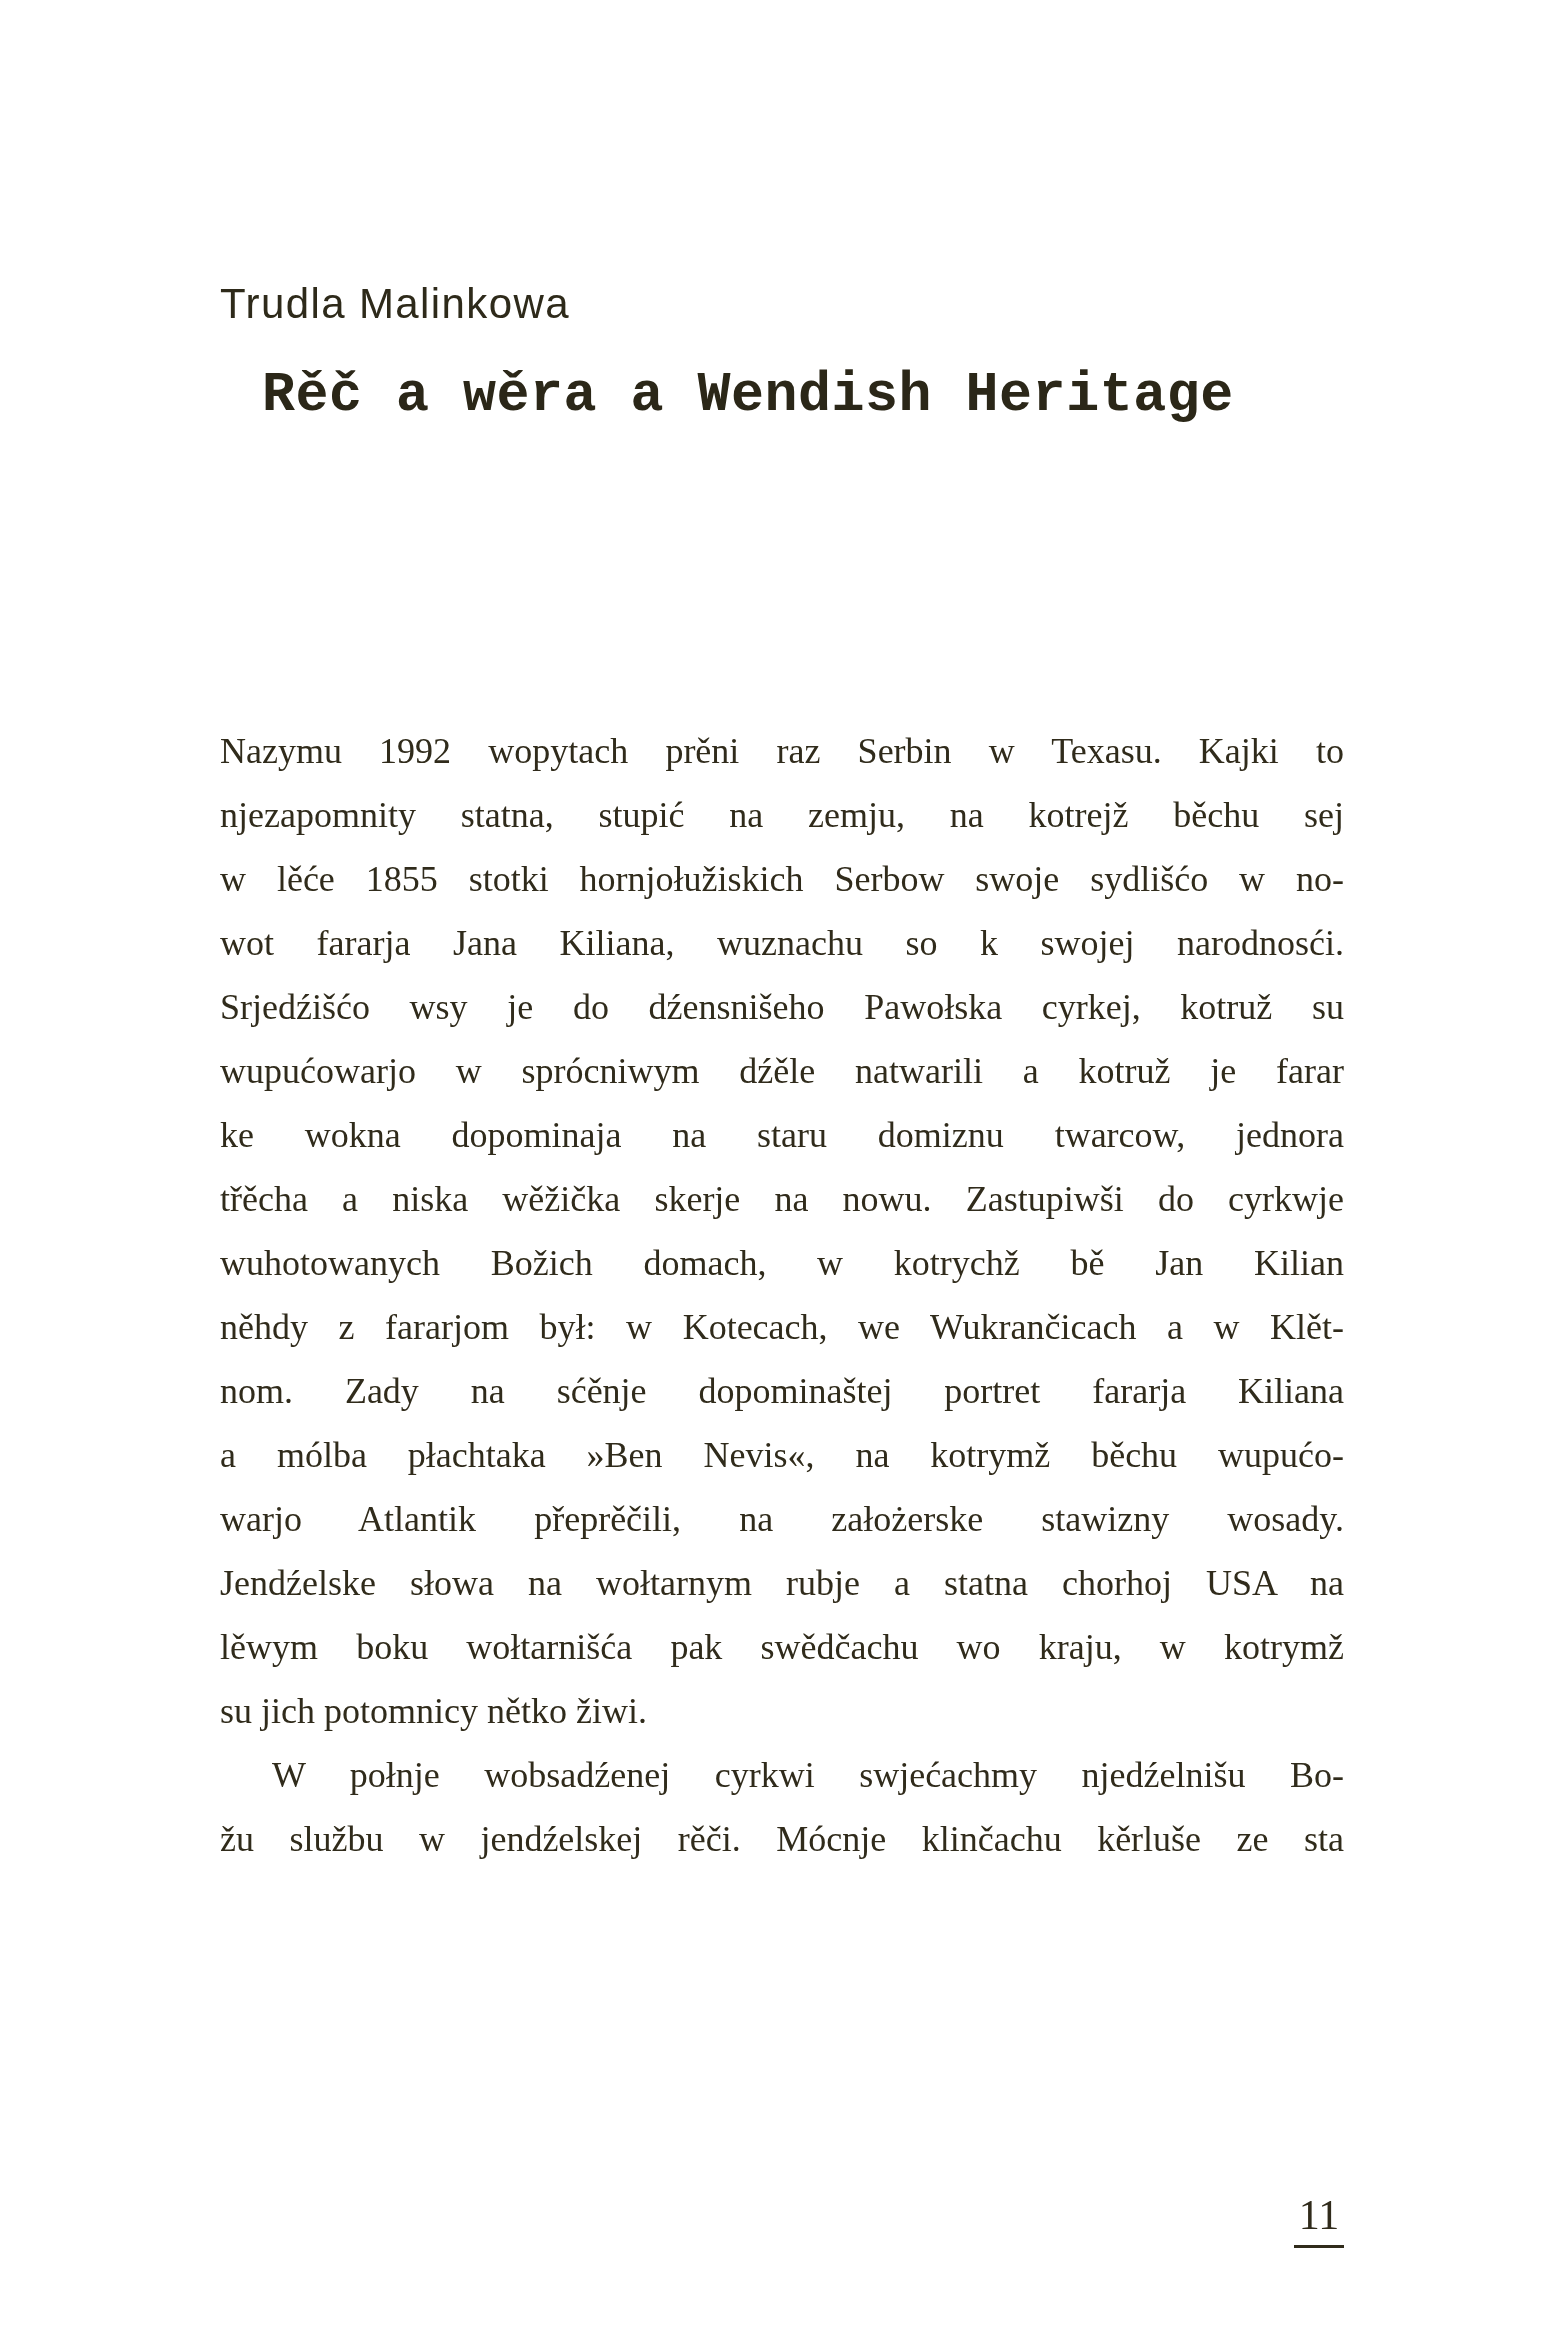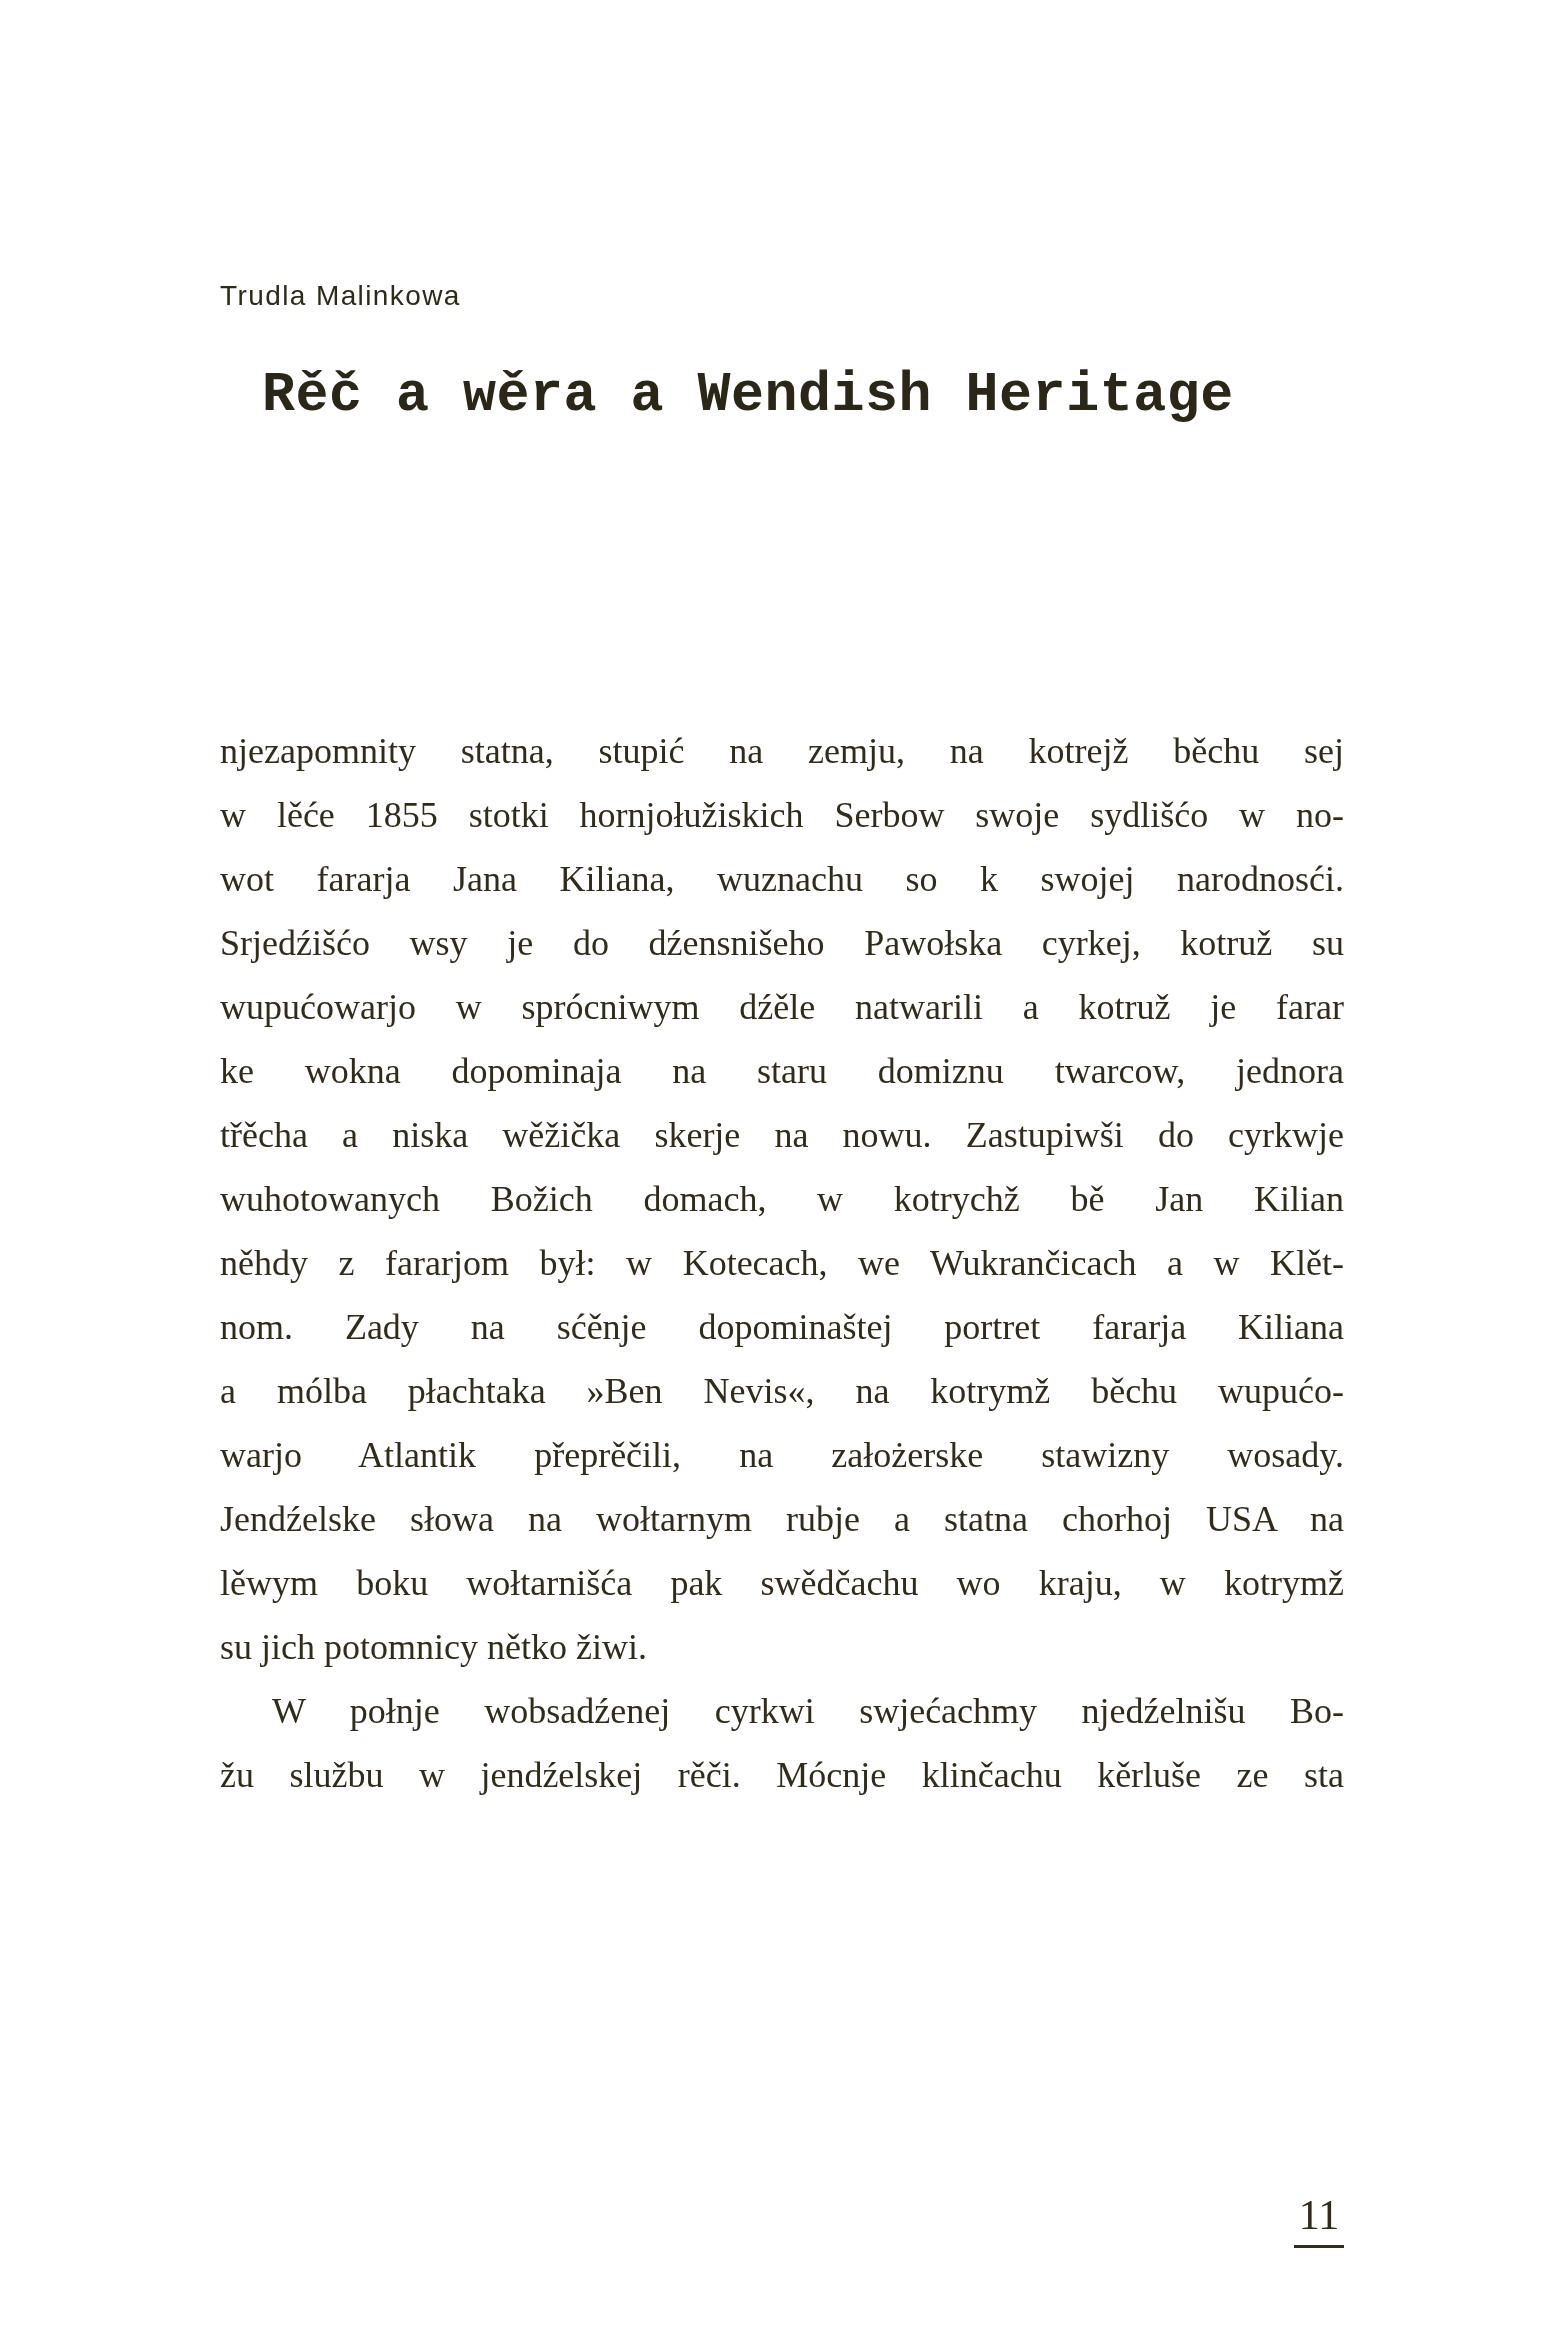--- a/index.html
+++ b/index.html
@@ -14,21 +14,21 @@
     background: #ffffff;
     overflow: hidden;
     color: #2e2a1a;
   }
   .author {
     position: absolute;
     left: 220px;
     top: 280px;
     font-family: "Liberation Sans", "DejaVu Sans", sans-serif;
     font-weight: 300;
-    font-size: 28px;
+    font-size: 42px;
     line-height: 1.15;
     letter-spacing: 1.4px;
     color: #2e2a1a;
   }
   .title {
     position: absolute;
     left: 218px;
     top: 364px;
     font-family: Liberation Mono, monospace;
     font-weight: 700;
@@ -77,20 +77,21 @@
 </head>
 <body>
 
 <div class="page">
 
   <div class="author">Trudla Malinkowa</div>
 
   <div class="title">Rěč a wěra a Wendish Heritage</div>
 
   <div class="body-text">
+    <div class="line">Nazymu 1992 wopytach prěni raz Serbin w Texasu. Kajki to</div>
     <div class="line">njezapomnity statna, stupić na zemju, na kotrejž běchu sej</div>
     <div class="line">w lěće 1855 stotki hornjołužiskich Serbow swoje sydlišćo w no-</div>
     <div class="line">wot fararja Jana Kiliana, wuznachu so k swojej narodnosći.</div>
     <div class="line">Srjedźišćo wsy je do dźensnišeho Pawołska cyrkej, kotruž su</div>
     <div class="line">wupućowarjo w sprócniwym dźěle natwarili a kotruž je farar</div>
     <div class="line">ke wokna dopominaja na staru domiznu twarcow, jednora</div>
     <div class="line">třěcha a niska wěžička skerje na nowu. Zastupiwši do cyrkwje</div>
     <div class="line">wuhotowanych Božich domach, w kotrychž bě Jan Kilian</div>
     <div class="line">něhdy z fararjom był: w Kotecach, we Wukrančicach a w Klět-</div>
     <div class="line">nom. Zady na sćěnje dopominaštej portret fararja Kiliana</div>

